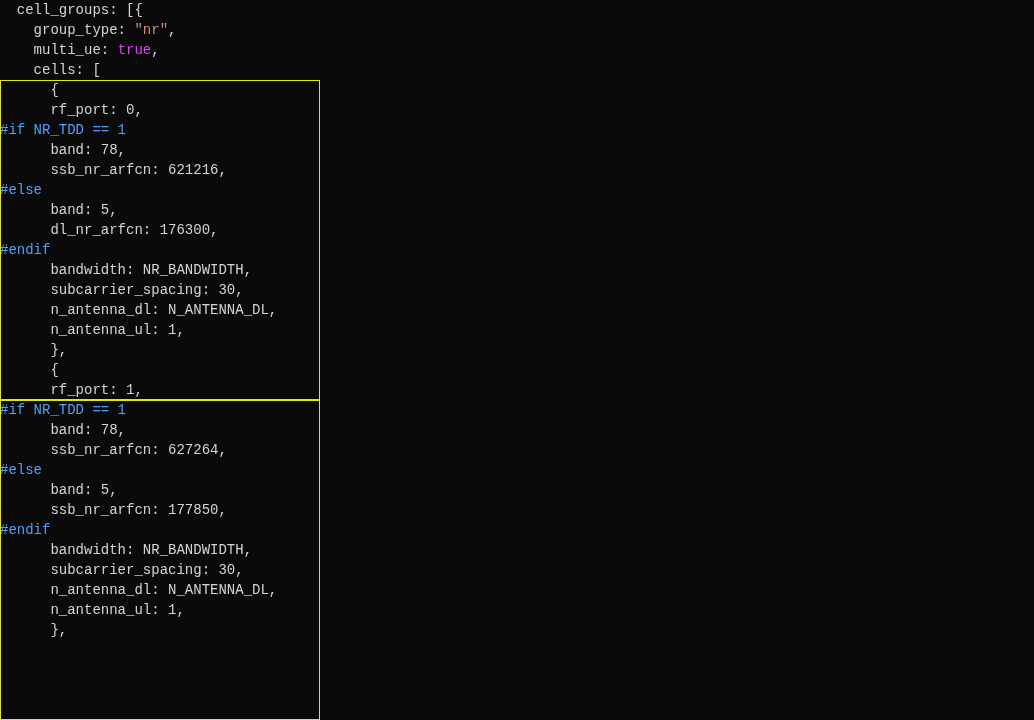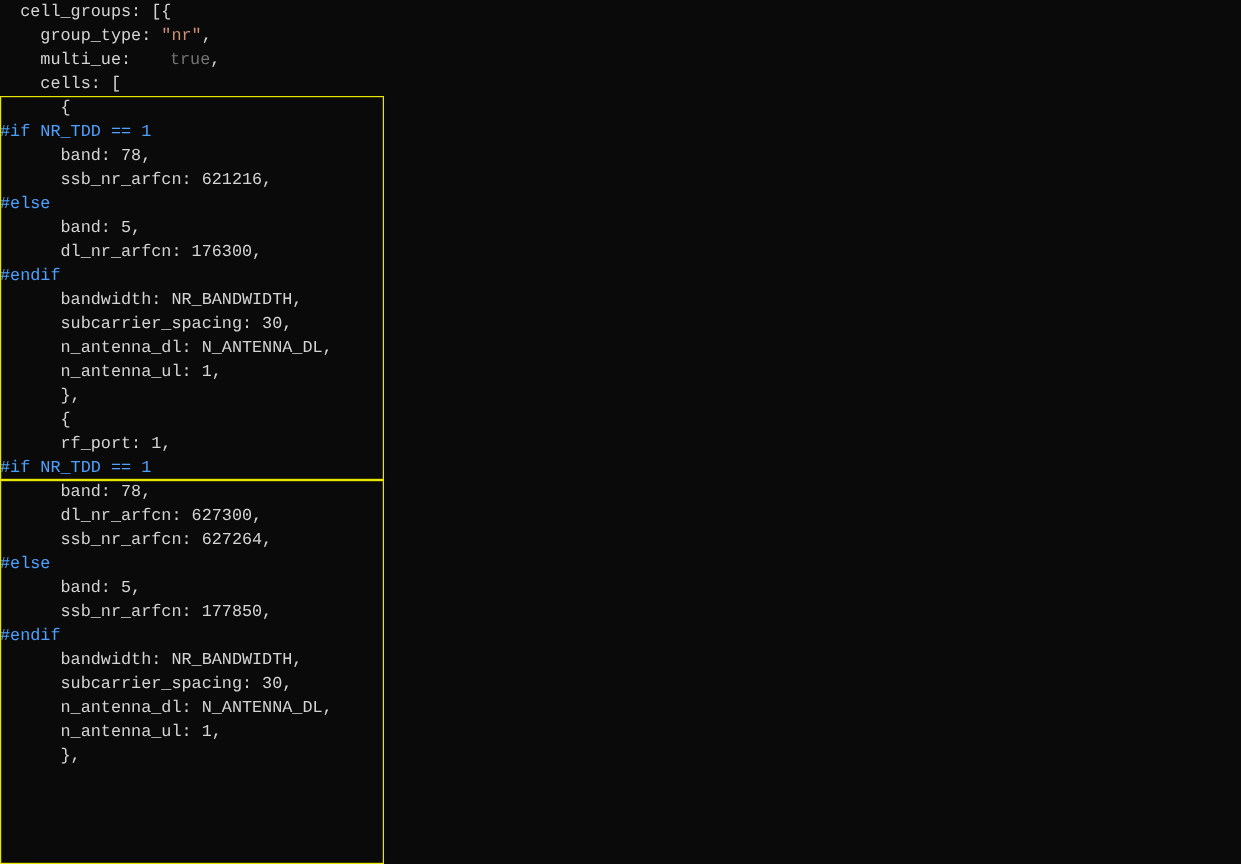--- a/index.html
+++ b/index.html
@@ -22,54 +22,54 @@
       padding: 0;
       position: relative;
     }
     .line {
       white-space: pre;
       height: 20px;
     }
     .tok-plain { color: #d4d4d4; font-family: Liberation Mono, monospace; }
     .tok-keyword { color: #4ea1ff; text-align: center; }
     .tok-string { color: #ce9178; }
-    .tok-true { color: #737373; margin-left: 24px; }
+    .tok-true { color: #d946ef; }
     .highlight-box {
       position: absolute;
       border: 1px solid #e6e600;
       pointer-events: none;
       left: 0px;
     }
   </style>
 </head>
 <body>
 
 <div class="code-container" id="code-container">
     <div class="line"><span class="tok-plain">  cell_groups: [{</span></div>
     <div class="line"><span class="tok-plain">    group_type: </span><span class="tok-string">"nr"</span><span class="tok-plain">,</span></div>
     <div class="line"><span class="tok-plain">    multi_ue: </span><span class="tok-true">true</span><span class="tok-plain">,</span></div>
     <div class="line"><span class="tok-plain">    cells: [</span></div>
     <div class="line"><span class="tok-plain">      {</span></div>
+    <div class="line"><span class="tok-plain">      rf_port: 0,</span></div>
     <div class="line"><span class="tok-keyword">#if NR_TDD == 1</span></div>
     <div class="line"><span class="tok-plain">      band: 78,</span></div>
     <div class="line"><span class="tok-plain">      ssb_nr_arfcn: 621216,</span></div>
     <div class="line"><span class="tok-keyword">#else</span></div>
     <div class="line"><span class="tok-plain">      band: 5,</span></div>
     <div class="line"><span class="tok-plain">      dl_nr_arfcn: 176300,</span></div>
     <div class="line"><span class="tok-keyword">#endif</span></div>
     <div class="line"><span class="tok-plain">      bandwidth: NR_BANDWIDTH,</span></div>
     <div class="line"><span class="tok-plain">      subcarrier_spacing: 30,</span></div>
     <div class="line"><span class="tok-plain">      n_antenna_dl: N_ANTENNA_DL,</span></div>
     <div class="line"><span class="tok-plain">      n_antenna_ul: 1,</span></div>
     <div class="line"><span class="tok-plain">      },</span></div>
     <div class="line"><span class="tok-plain">      {</span></div>
     <div class="line"><span class="tok-plain">      rf_port: 1,</span></div>
     <div class="line"><span class="tok-keyword">#if NR_TDD == 1</span></div>
     <div class="line"><span class="tok-plain">      band: 78,</span></div>
-    <div class="line"><span class="tok-plain">      dl_nr_arfcn: 627300,</span></div>
     <div class="line"><span class="tok-plain">      ssb_nr_arfcn: 627264,</span></div>
     <div class="line"><span class="tok-keyword">#else</span></div>
     <div class="line"><span class="tok-plain">      band: 5,</span></div>
     <div class="line"><span class="tok-plain">      ssb_nr_arfcn: 177850,</span></div>
     <div class="line"><span class="tok-keyword">#endif</span></div>
     <div class="line"><span class="tok-plain">      bandwidth: NR_BANDWIDTH,</span></div>
     <div class="line"><span class="tok-plain">      subcarrier_spacing: 30,</span></div>
     <div class="line"><span class="tok-plain">      n_antenna_dl: N_ANTENNA_DL,</span></div>
     <div class="line"><span class="tok-plain">      n_antenna_ul: 1,</span></div>
     <div class="line"><span class="tok-plain">      },</span></div>

